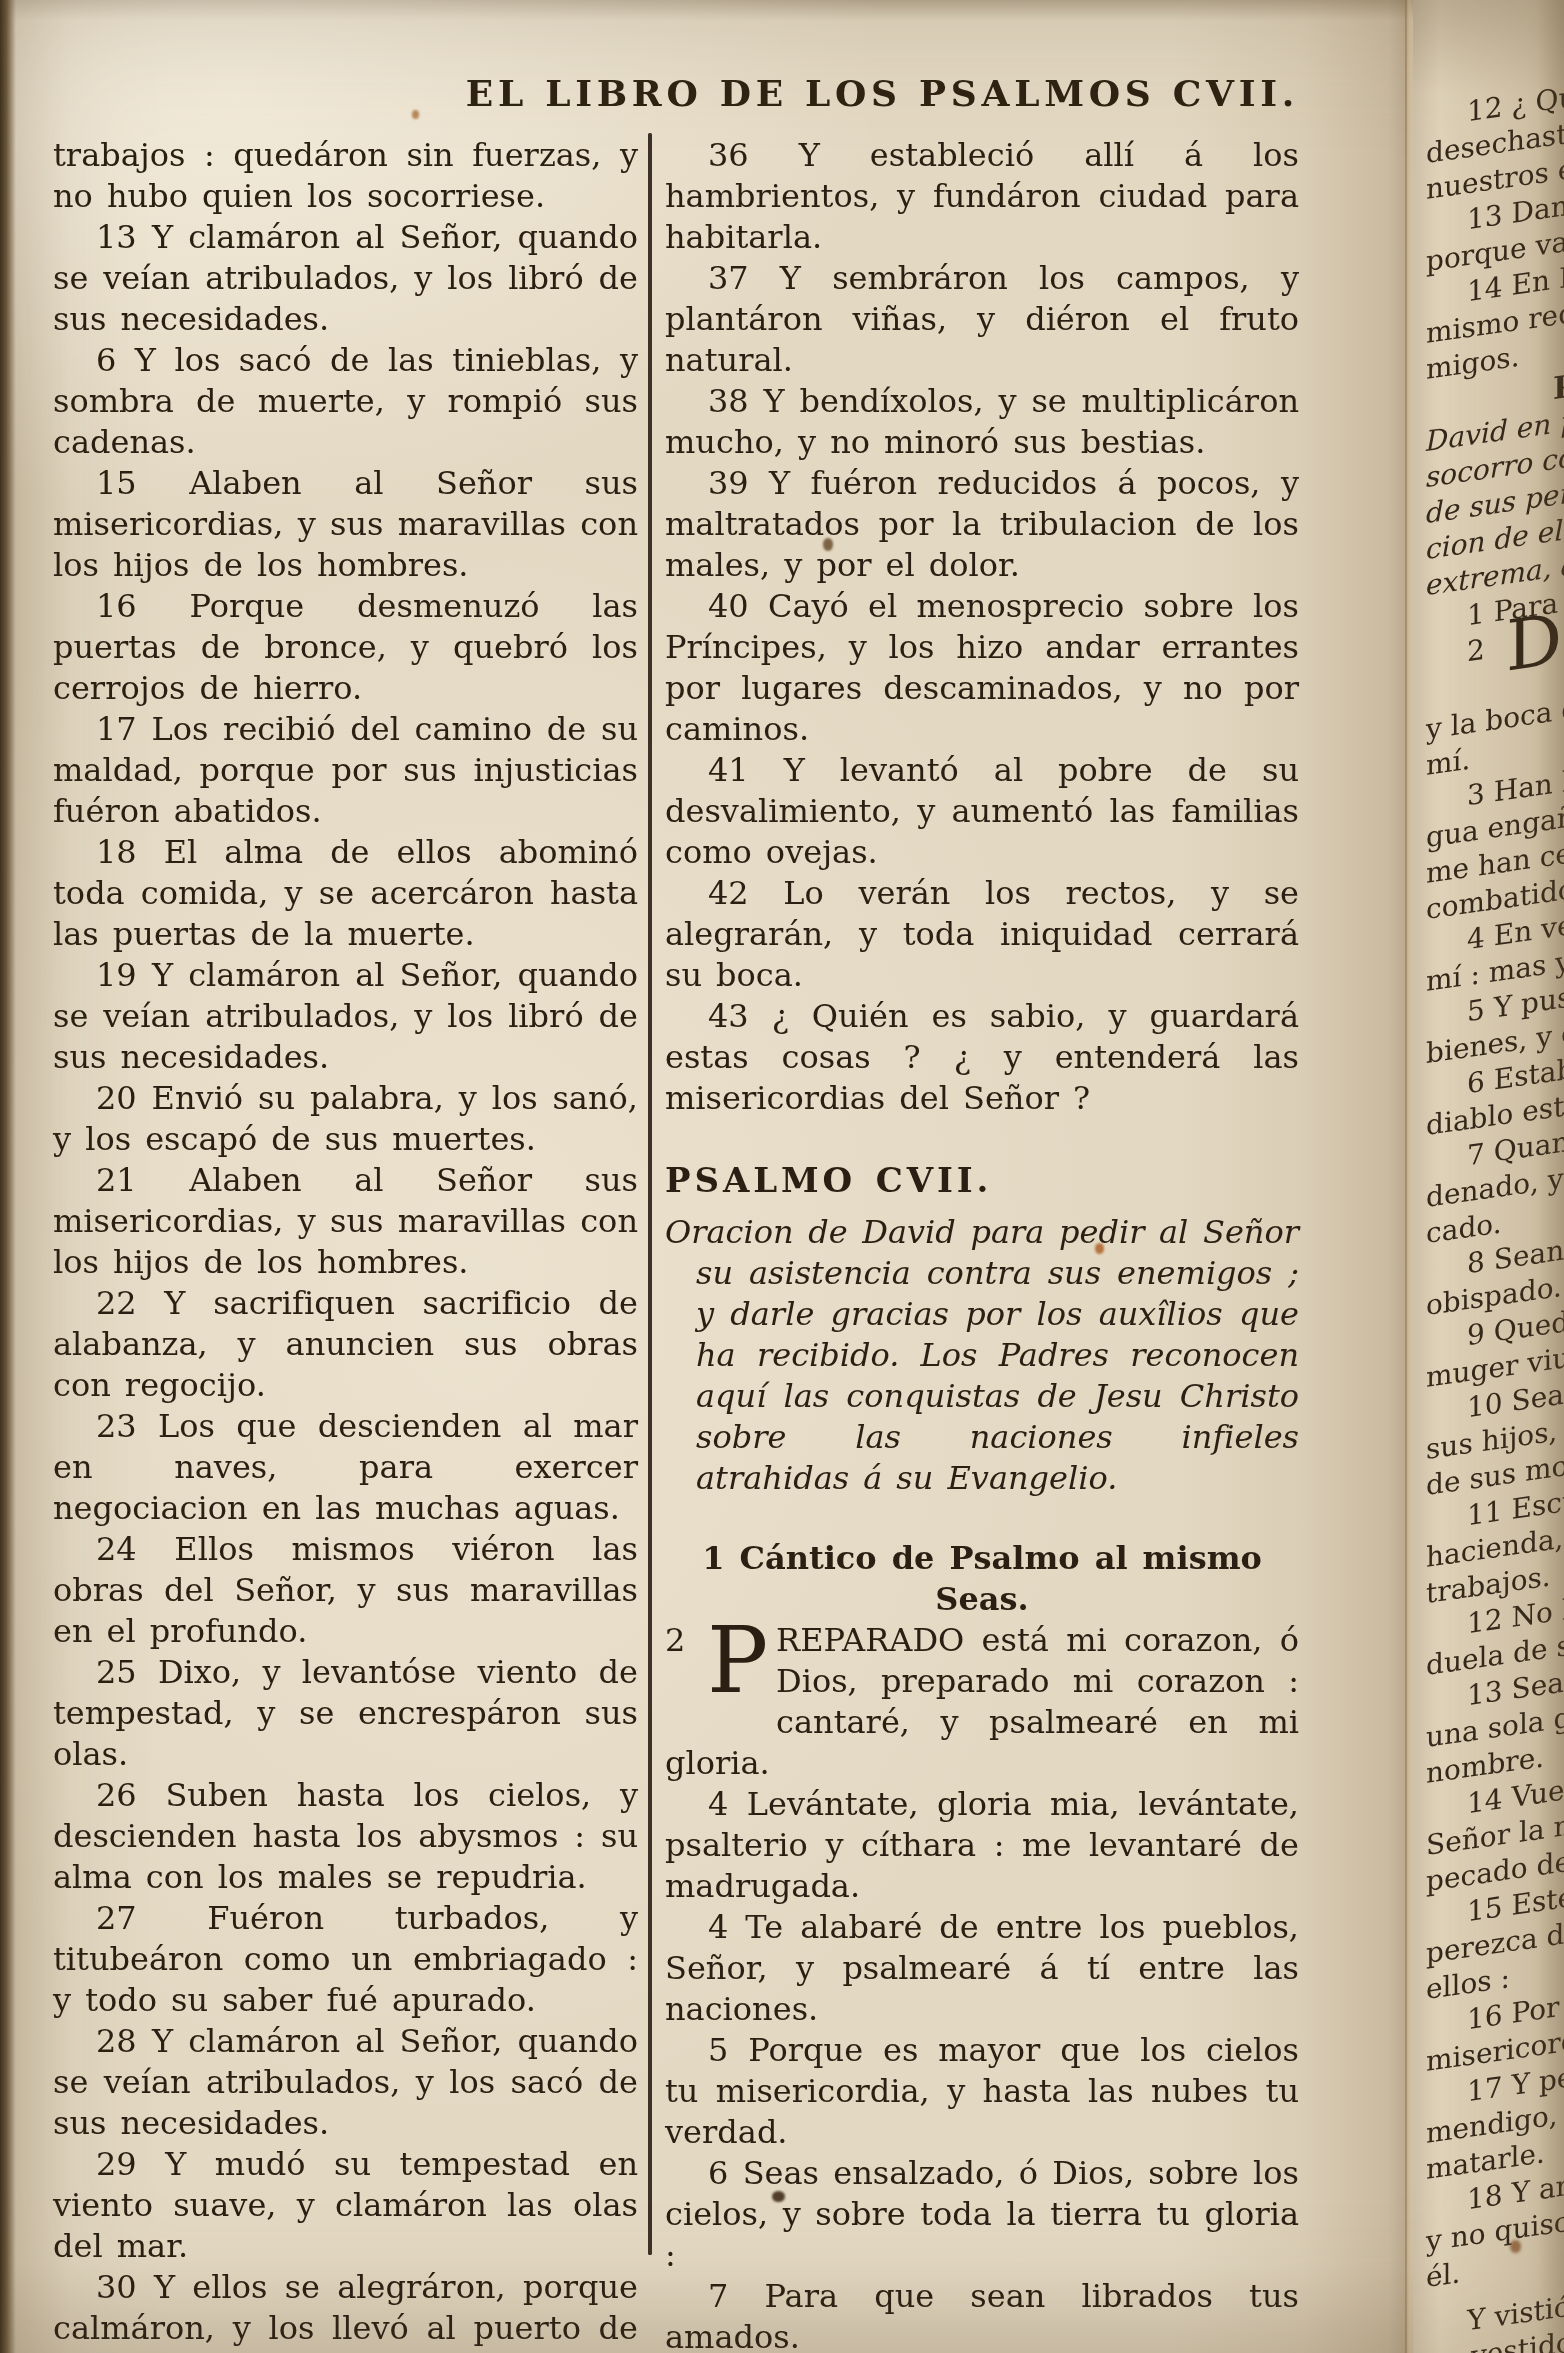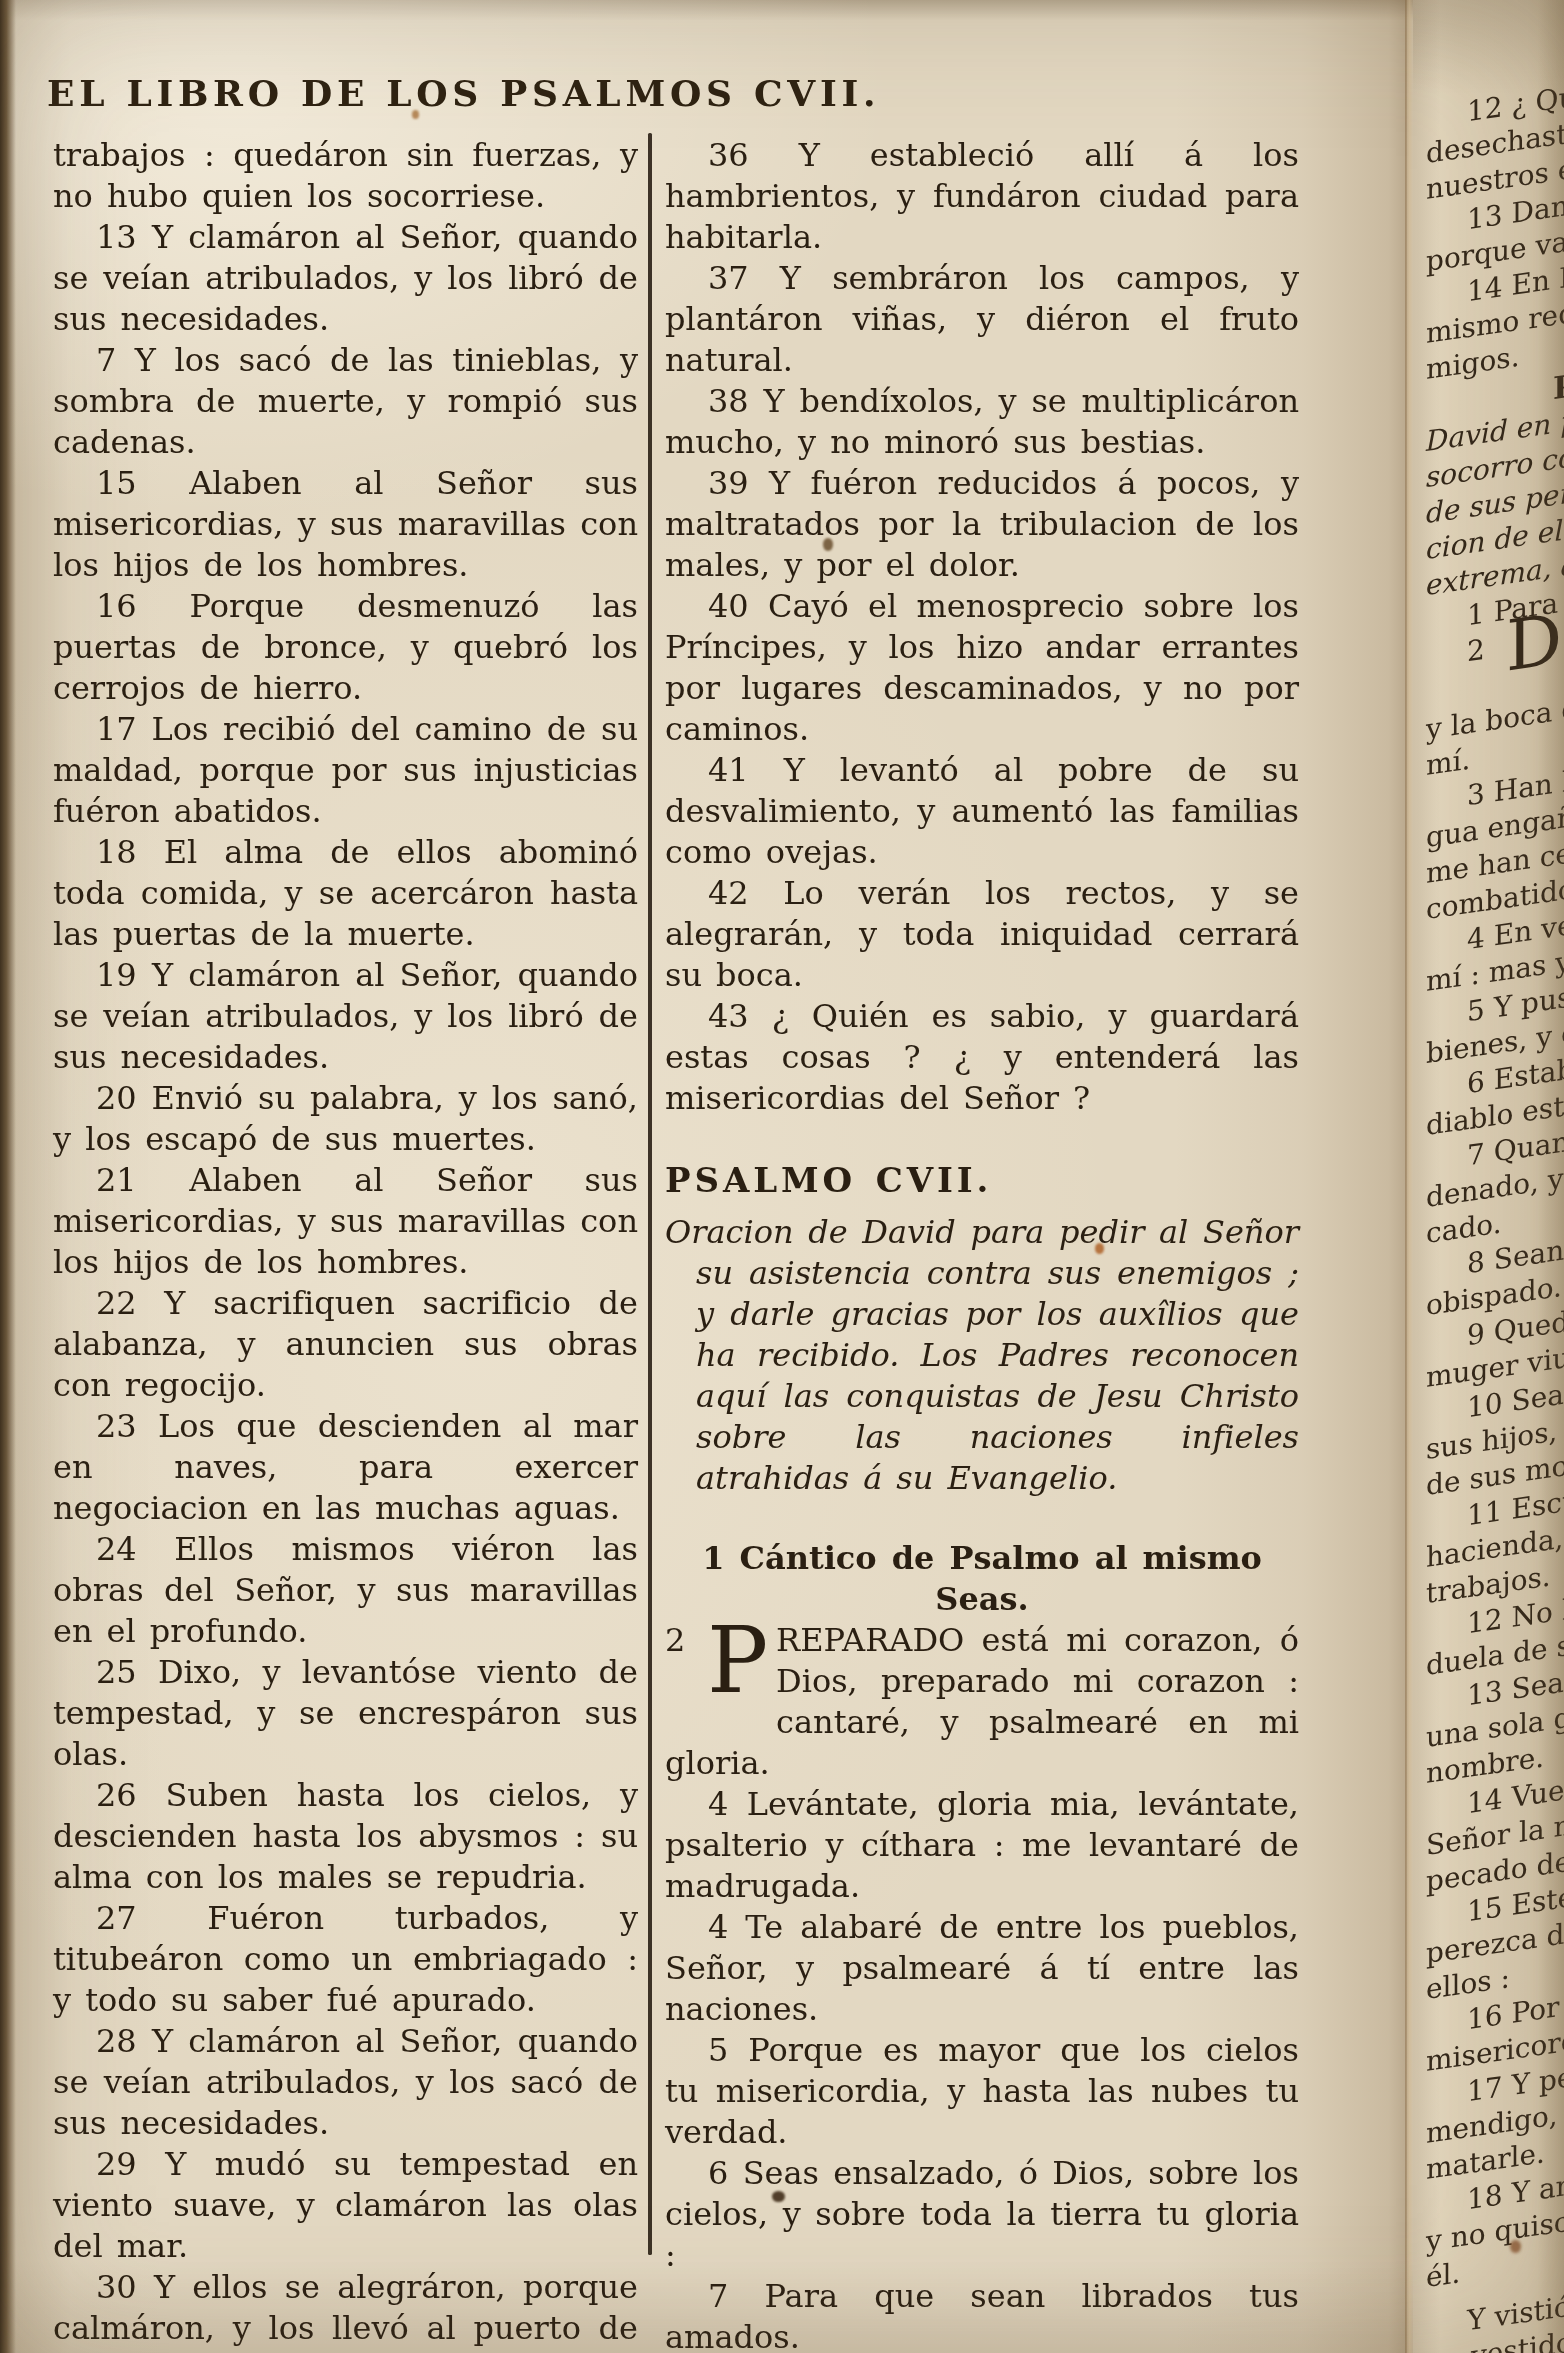--- a/index.html
+++ b/index.html
@@ -26,21 +26,21 @@
   .page-edge-line{position:absolute;top:0;left:1405px;width:7.8px;height:2354px;pointer-events:none;
     background:linear-gradient(90deg, rgba(125,95,58,0.45), rgba(200,175,135,0.65) 55%, rgba(125,95,58,0.18));}
   .next-page{position:absolute;top:0;left:1413px;width:152px;height:2354px;overflow:hidden;
     background:linear-gradient(90deg,#e6dac2 0%, #ddd0b6 30%, #d8cab0 75%, #cdbd9f 100%);}
   .next-page-shade{position:absolute;inset:0;pointer-events:none;
     background:
       linear-gradient(90deg, rgba(100,78,48,0.18) 0%, rgba(100,78,48,0) 18%),
       linear-gradient(90deg, rgba(90,70,45,0) 82%, rgba(90,70,45,0.22) 100%),
       linear-gradient(180deg, rgba(90,70,45,0.18) 0%, rgba(90,70,45,0) 4%);}
   
-  .header{position:absolute;left:47px;top:72px;width:1252px;text-align:left;
+  .header{position:absolute;left:47px;top:72px;width:1252px;text-align:right;
     font-size:36px;font-weight:700;letter-spacing:4.7px;color:#2e2212;white-space:nowrap;}
   
   .divider{position:absolute;left:648px;top:133px;width:3.9px;height:2122px;background:#241a10;opacity:0.88;border-radius:1.6px;}
   
   .col{position:absolute;top:135px;font-size:32px;line-height:41px;word-spacing:3.9px;text-align:justify;hyphens:auto;}
   .col-left{left:53px;width:585px;}
   .col-right{left:665px;width:634px;}
   .para{margin:0;text-align:justify;text-indent:0;}
   .para.ind{text-indent:43px;}
   .para.hind{text-indent:17px;}
@@ -81,21 +81,21 @@
   <div class="book-edge-left"></div>
   <div class="gutter-curve"></div>
 
   <div class="header">EL LIBRO DE LOS PSALMOS CVII.</div>
 
   <div class="divider"></div>
 
   <div class="col col-left">
       <p class="para">trabajos : quedáron sin fuerzas, y no hubo quien los socorriese.</p>
       <p class="para ind">13 Y clamáron al Señor, quando se veían atribulados, y los libró de sus necesidades.</p>
-      <p class="para ind">7 Y los sacó de las tinieblas, y sombra de muerte, y rompió sus cadenas.</p>
+      <p class="para ind">6 Y los sacó de las tinieblas, y sombra de muerte, y rompió sus cadenas.</p>
       <p class="para ind">15 Alaben al Señor sus misericordias, y sus maravillas con los hijos de los hombres.</p>
       <p class="para ind">16 Porque desmenuzó las puertas de bronce, y quebró los cerrojos de hierro.</p>
       <p class="para ind">17 Los recibió del camino de su maldad, porque por sus injusticias fuéron abatidos.</p>
       <p class="para ind">18 El alma de ellos abominó toda comida, y se acercáron hasta las puertas de la muerte.</p>
       <p class="para ind">19 Y clamáron al Señor, quando se veían atribulados, y los libró de sus necesidades.</p>
       <p class="para ind">20 Envió su palabra, y los sanó, y los escapó de sus muertes.</p>
       <p class="para ind">21 Alaben al Señor sus misericordias, y sus maravillas con los hijos de los hombres.</p>
       <p class="para ind">22 Y sacrifiquen sacrificio de alabanza, y anuncien sus obras con regocijo.</p>
       <p class="para ind">23 Los que descienden al mar en naves, para exercer negociacion en las muchas aguas.</p>
       <p class="para ind">24 Ellos mismos viéron las obras del Señor, y sus maravillas en el profundo.</p>

